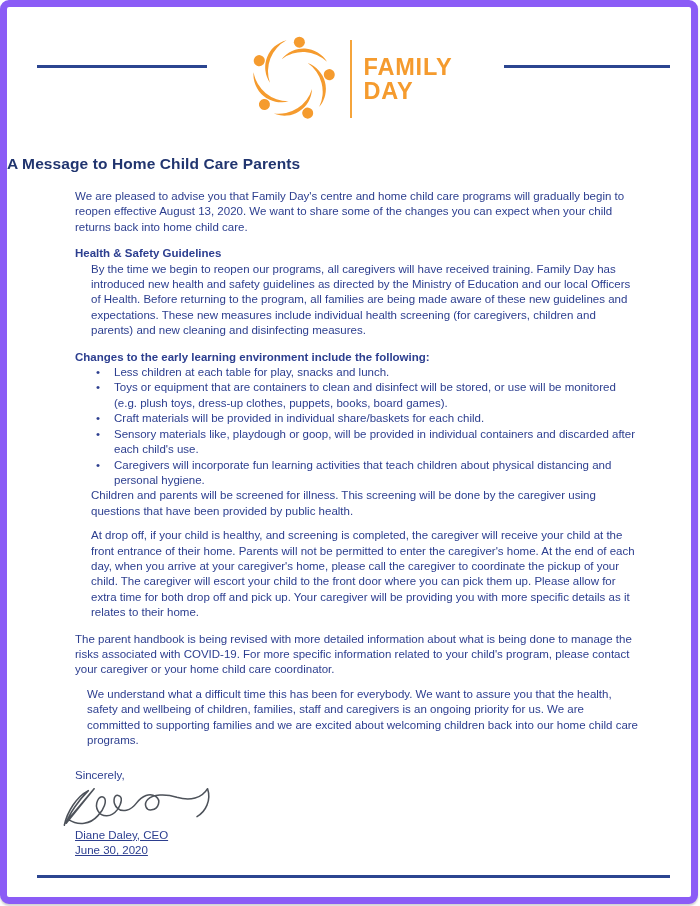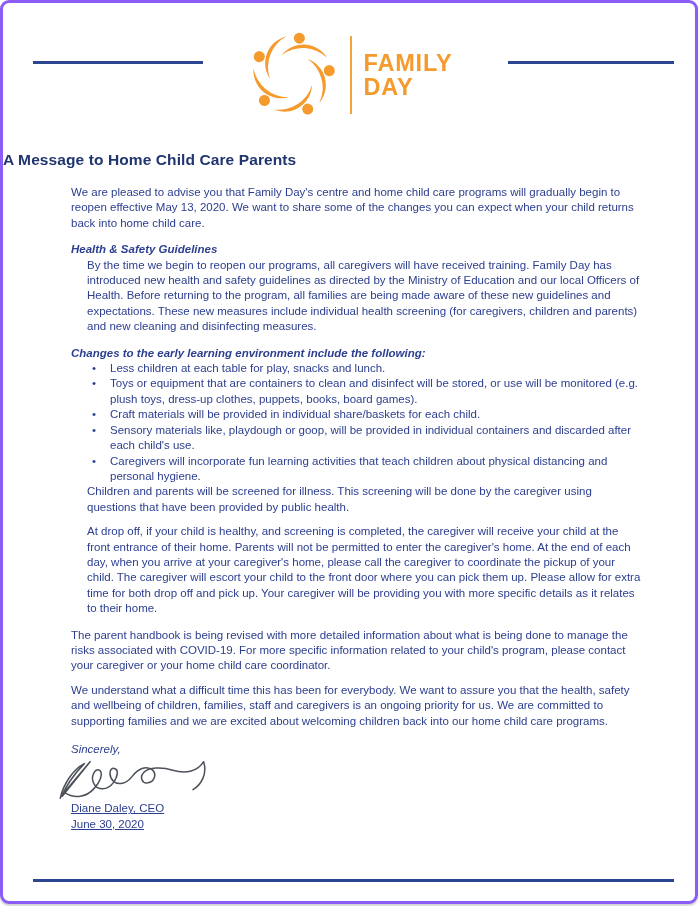--- a/index.html
+++ b/index.html
@@ -5,21 +5,21 @@
   html, body { margin: 0; padding: 0; background: #ffffff; }
   body {
     width: 700px; height: 906px;
     font-family: "Liberation Sans", "DejaVu Sans", sans-serif;
   }
   .page {
     position: relative;
     width: 698px; height: 904px;
     box-sizing: border-box;
     background: #ffffff;
-    border: 3px solid #8b5cf6;
+    border: 7px solid #8b5cf6;
     border-radius: 9px;
     overflow: hidden;
     box-shadow: 0 2px 2px rgba(0,0,0,0.18);
   }
   
   .header { position: relative; height: 122px; }
   .rule { position: absolute; top: 58px; height: 3px; background: #2b4590; }
   .rule-left  { left: 30px;  width: 170px; }
   .rule-right { right: 21px; width: 166px; }
   .logo {
@@ -42,33 +42,33 @@
   
   .content {
     padding: 0 52px 0 68px;
     color: #2c3e8f;
     font-size: 11.5px; line-height: 15.4px;
   }
   .content p { margin: 0; }
   p.intro { margin-top: 16px; }
   h2.sec {
     margin: 11px 0 0; font-size: 11.5px; font-weight: bold;
-    color: #2c3e8f; line-height: 15.4px; font-style: italic;
+    color: #2c3e8f; line-height: 15.4px;
   }
   p.indent { margin-left: 16px; }
   p.gap { margin-top: 9px; }
   ul.bullets { list-style: none; margin: 0; padding: 0; }
   ul.bullets li { position: relative; padding-left: 39px; }
   ul.bullets li::before {
     content: "\2022"; position: absolute; left: 21px; top: 0;
     color: #2c3e8f; font-size: 11.5px;
   }
   p.close1 { margin-top: 11px; }
-  p.close2 { margin-top: 9px; }
-  p.signoff { margin-top: 13px; font-style: italic; }
+  p.close2 { margin-top: 9px; margin-left: 12px; }
+  p.signoff { margin-top: 20px; }
   .signature-svg { display: block; margin: -3px 0 -3px -17px; }
   p.sig-name, p.sig-date { margin: 0; text-decoration: underline; }
   
   .footer-rule {
     position: absolute; bottom: 19px; left: 30px; right: 21px;
     height: 3px; background: #2b4590;
   }
 </style>
 </head>
 <body>
@@ -109,21 +109,21 @@
         <span>FAMILY</span>
         <span>DAY</span>
       </div>
     </div>
   </div>
 
   <h1 class="title">A Message to Home Child Care Parents</h1>
 
   <div class="content">
 
-    <p class="intro">We are pleased to advise you that Family Day's centre and home child care programs will gradually begin to reopen effective May 13, 2020. We want to share some of the changes you can expect when your child returns back into home child care.</p>
+    <p class="intro">We are pleased to advise you that Family Day's centre and home child care programs will gradually begin to reopen effective August 13, 2020. We want to share some of the changes you can expect when your child returns back into home child care.</p>
 
     <h2 class="sec">Health &amp; Safety Guidelines</h2>
     <p class="indent">By the time we begin to reopen our programs, all caregivers will have received training. Family Day has introduced new health and safety guidelines as directed by the Ministry of Education and our local Officers of Health.  Before returning to the program, all families are being made aware of these new guidelines and expectations. These new measures include individual health screening (for caregivers, children and parents) and new cleaning and disinfecting measures.</p>
 
     <h2 class="sec">Changes to the early learning environment include the following:</h2>
     <ul class="bullets">
       <li>Less children at each table for play, snacks and lunch.</li>
       <li>Toys or equipment that are containers to clean and disinfect will be stored, or use will be monitored (e.g. plush toys, dress-up clothes, puppets, books, board games).</li>
       <li>Craft materials will be provided in individual share/baskets for each child.</li>
       <li>Sensory materials like, playdough or goop, will be provided in individual containers and discarded after each child's use.</li>

